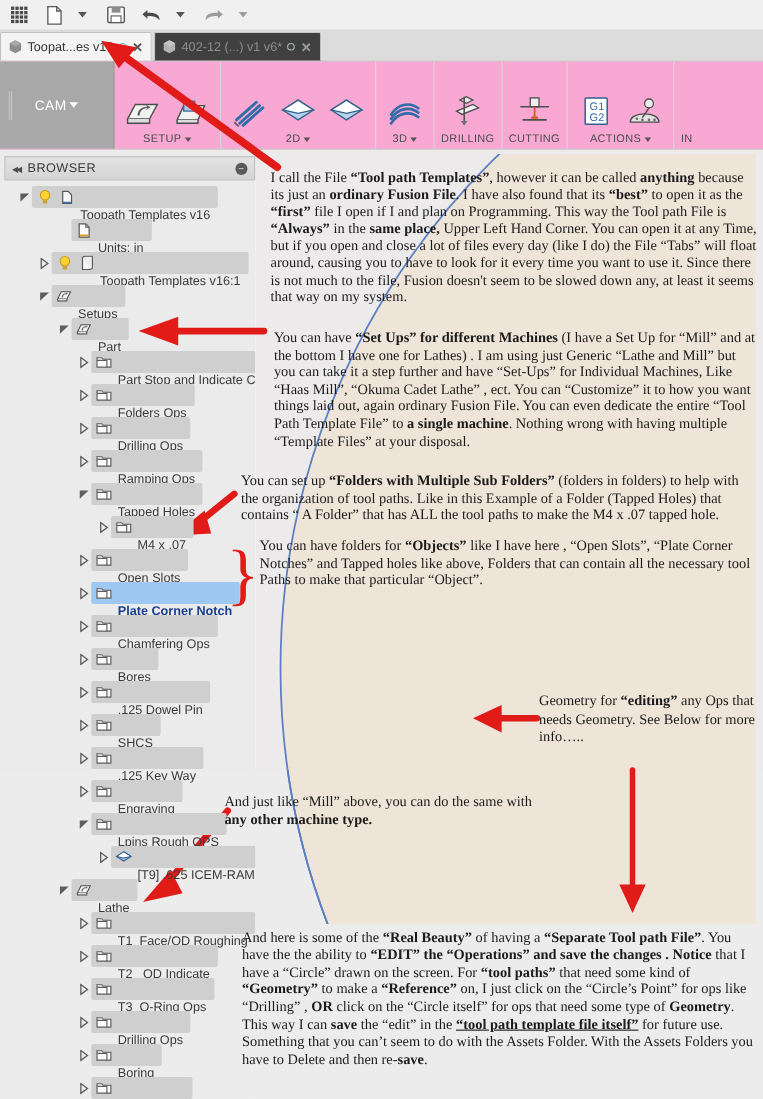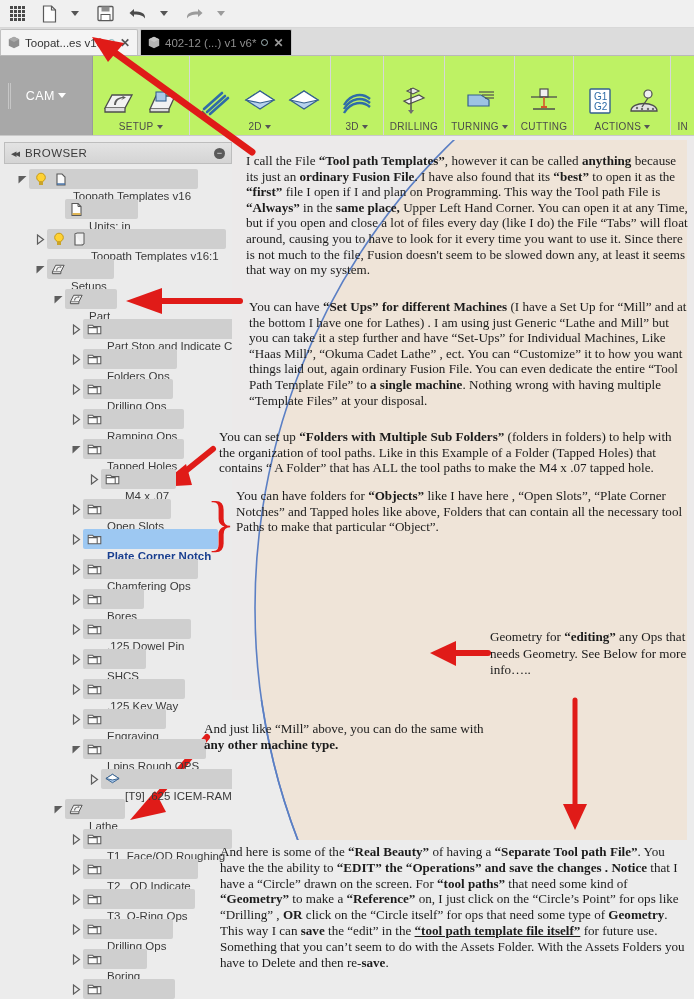--- a/index.html
+++ b/index.html
@@ -47,39 +47,39 @@
     display: flex; align-items: flex-end;
   }
   .tab {
     height: 26px; display: flex; align-items: center; gap: 5px;
     padding: 0 7px; font-size: 11.5px; color: #333;
     background: #f4f4f4;
     border: 1px solid #c0c0c0; border-bottom: none;
     border-top-left-radius: 2px; border-top-right-radius: 2px;
     margin-right: 2px;
   }
-  .tab.inactive { background: #000000; color: #8e8e8e; border-color: #c6c6c6; }
+  .tab.inactive { background: #404040; color: #8e8e8e; border-color: #c6c6c6; }
   .tab-cube {
     width: 12px; height: 13px; position: relative; flex: 0 0 auto;
   }
   .tab-cube svg { display: block; }
   .tab-label { white-space: nowrap; }
   .tab-dot {
     width: 7px; height: 7px; border-radius: 50%;
     border: 1.4px solid #7fb4bd; background: transparent;
   }
   .tab.inactive .tab-dot { border-color: #a5b9bc; }
   .tab-x { font-size: 12px; color: #555; line-height: 1; font-weight: bold; }
   .tab.inactive .tab-x { color: #9a9a9a; }
   .tabbar-fill { flex: 1 1 auto; height: 26px; background: #dcdcdc; }
 
   
   .ribbon {
     position: absolute; left: 0; top: 56px; width: 694px; height: 80px;
-    background: #bef264;
+    background: #f9a8d4;
     border-bottom: 1px solid #c9c9c9;
     display: flex; align-items: stretch;
   }
   .ws-switch {
     width: 104px; background: #a8a8a8; color: #ffffff;
     display: flex; align-items: center; justify-content: center;
     font-size: 12.5px; letter-spacing: .4px;
     border-right: 1px solid #9a9a9a;
     position: relative;
   }
@@ -347,38 +347,20 @@
             <path d="M14 3 L14 28" stroke="#4d4d4d" stroke-width="1.4"></path>
             <path d="M11 25 l3 4 3 -4z" fill="#707070"></path>
           </svg>
         </div>
       </div>
       <div class="rpanel-label">
         <span>DRILLING</span>
       </div>
     </div>
 
-    <div class="rpanel">
-      <div class="rpanel-icons">
-        <div class="ricon">
-          <svg width="34" height="30" viewBox="0 0 34 30">
-            <path d="M5 20 L5 9 L18 9 L26 14 L26 20 Z" fill="#9dc3e4" stroke="#34608e" stroke-width="1.2"></path>
-            <g stroke="#4d4d4d" stroke-width="1.2">
-              <path d="M16 6 H31"></path>
-                <path d="M19 9 H31"></path>
-                <path d="M22 12 H31"></path>
-            </g>
-          </svg>
-        </div>
-      </div>
-      <div class="rpanel-label">
-        <span>TURNING</span>
-        <span class="caret-dn"></span>
-      </div>
-    </div>
 
     <div class="rpanel">
       <div class="rpanel-icons">
         <div class="ricon">
           <svg width="34" height="32" viewBox="0 0 34 32">
             <rect x="13" y="4" width="8" height="8" fill="#f0f0f0" stroke="#4d4d4d" stroke-width="1.2"></rect>
             <path d="M4 12 H30" stroke="#4d4d4d" stroke-width="1.3"></path>
             <path d="M17 12 L17 22" stroke="#d6552a" stroke-width="1.6"></path>
             <path d="M6 24 H28" stroke="#4d4d4d" stroke-width="1.5"></path>
             <path d="M14 22 H20" stroke="#d6552a" stroke-width="2"></path>

